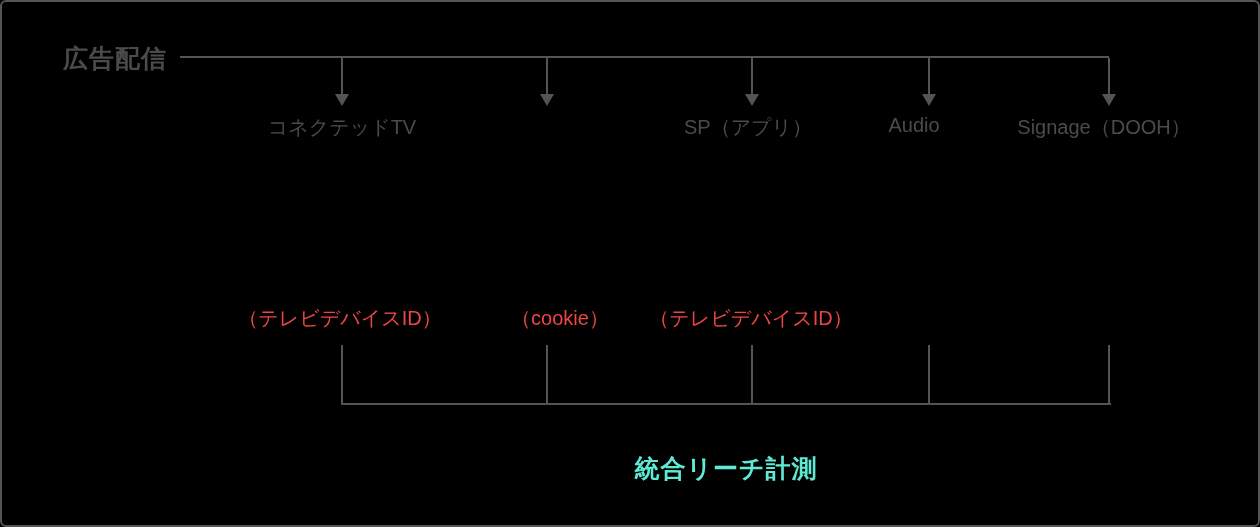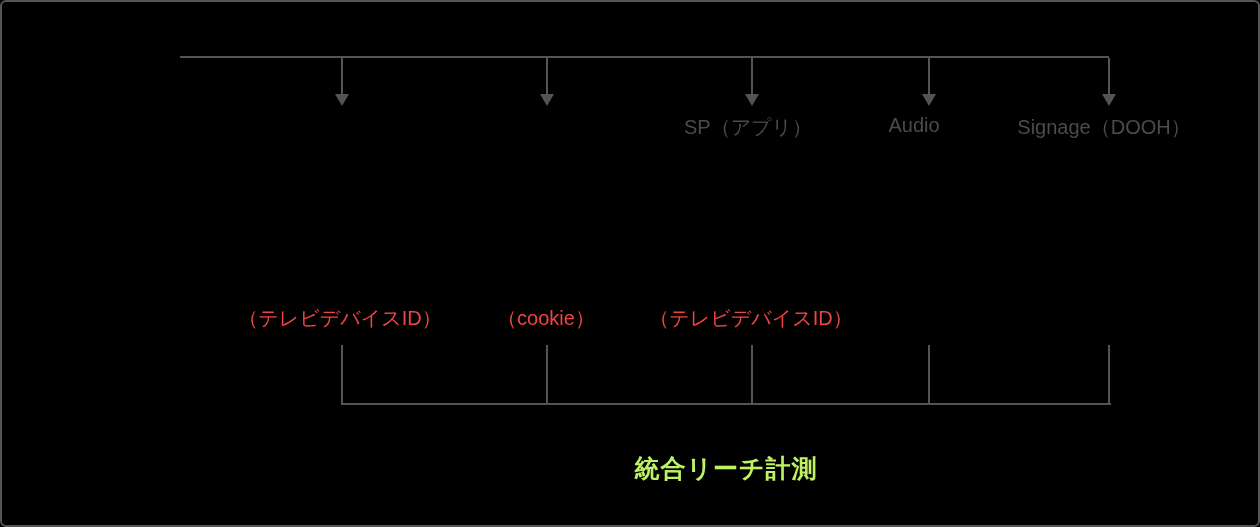--- a/index.html
+++ b/index.html
@@ -83,53 +83,55 @@
     height: 2px;
     background: #545454;
   }
   .measurement {
     position: absolute;
     left: 724px;
     top: 450px;
     transform: translateX(-50%);
     font-size: 25px;
     font-weight: bold;
-    color: #bef264;
+    color: #5eead4;
     letter-spacing: 1px;
     white-space: nowrap;
   }
 </style>
 </head>
 <body>
 
 <div class="canvas">
 
+  <div class="title">広告配信</div>
 
   <div class="top-line"></div>
 
   <div class="stem" style="left:339px"></div>
   <div class="arrow-head" style="left:333px"></div>
+  <div class="channel-label" style="left:340px">コネクテッドTV</div>
 
   <div class="stem" style="left:544px"></div>
   <div class="arrow-head" style="left:538px"></div>
 
   <div class="stem" style="left:749px"></div>
   <div class="arrow-head" style="left:743px"></div>
   <div class="channel-label" style="left:746px">SP（アプリ）</div>
 
   <div class="stem" style="left:926px"></div>
   <div class="arrow-head" style="left:920px"></div>
   <div class="channel-label" style="left:912px">Audio</div>
 
   <div class="stem" style="left:1106px"></div>
   <div class="arrow-head" style="left:1100px"></div>
   <div class="channel-label" style="left:1102px">Signage（DOOH）</div>
 
   <div class="id-label" style="left:338px">（テレビデバイスID）</div>
-  <div class="id-label" style="left:544px">（cookie）</div>
+  <div class="id-label" style="left:558px">（cookie）</div>
   <div class="id-label" style="left:749px">（テレビデバイスID）</div>
 
   <div class="bracket-v" style="left:339px"></div>
   <div class="bracket-v" style="left:544px"></div>
   <div class="bracket-v" style="left:749px"></div>
   <div class="bracket-v" style="left:926px"></div>
   <div class="bracket-v" style="left:1106px"></div>
   <div class="bracket-h"></div>
 
   <div class="measurement">統合リーチ計測</div>

